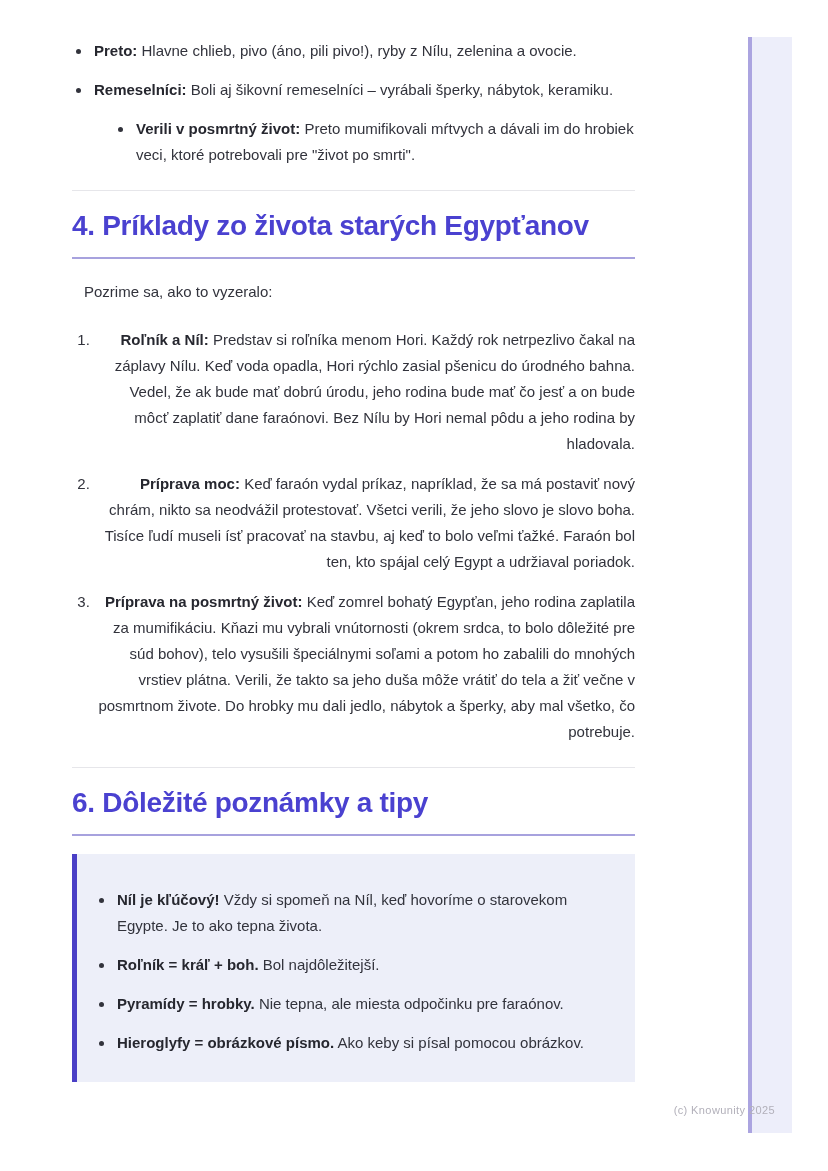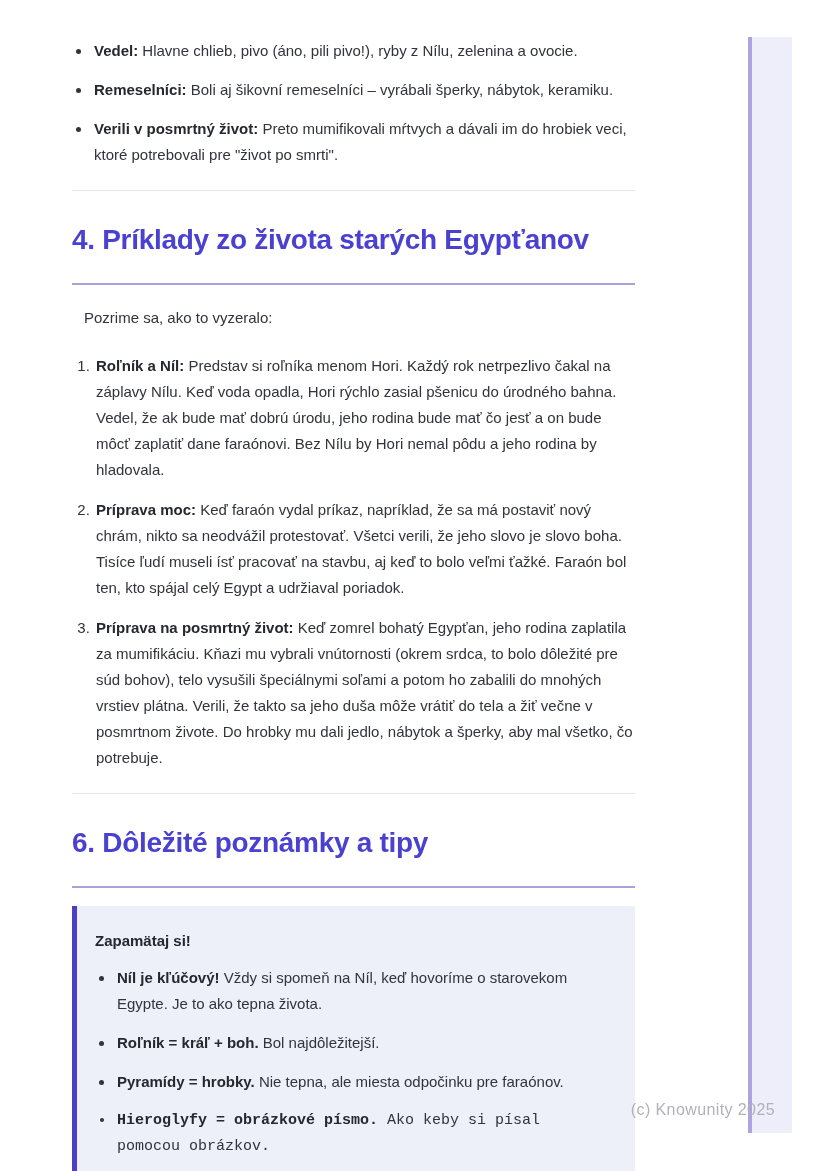--- a/index.html
+++ b/index.html
@@ -21,88 +21,89 @@
     font-size: 15px;
     line-height: 26px;
   }
   .lead { font-weight: 700; color: #26272f; }
   ul.bullet-list {
     margin: 0;
     padding-left: 20px;
     list-style: disc;
   }
   ul.bullet-list > li { margin-bottom: 13px; padding-left: 2px; }
-  ul.bullet-list > li:last-child { margin-bottom: 0; }
+  ul.bullet-list > li:last-child { margin-bottom: 0; margin-left: 42px; }
   hr.divider {
     border: none;
     border-top: 1px solid #e6e6ea;
     margin: 22px 0 0 0;
   }
   h2.section-heading {
-    margin: 33px 0 0 0;
+    margin: 19px 0 0 0;
     font-size: 28px;
     line-height: 32px;
     font-weight: 700;
     color: #4a41d0;
     letter-spacing: -0.3px;
-    padding-bottom: 27px;
+    padding-bottom: 15px;
     border-bottom: 2px solid #a7a2de;
   }
   p.section-intro { margin: 20px 0 0 12px; }
   ol.numbered-list {
     margin: 22px 0 0 0;
     padding-left: 22px;
+    text-align: right;
   }
   ol.numbered-list > li { margin-bottom: 14px; padding-left: 2px; }
   ol.numbered-list > li:last-child { margin-bottom: 0; }
   .callout {
     margin-top: 18px;
     background: #edeff9;
     border-left: 5px solid #4a3fc6;
     padding: 22px 24px 26px 18px;
     box-sizing: border-box;
   }
   .callout-title { font-weight: 700; color: #26272f; }
   .callout ul {
     margin: 11px 0 0 0;
     padding-left: 20px;
     list-style: disc;
   }
   .callout ul > li { margin-bottom: 13px; padding-left: 2px; }
-  .callout ul > li:last-child { margin-bottom: 0; font-family: Liberation Mono, monospace; }
+  .callout ul > li:last-child { margin-bottom: 0; }
   .side-strip {
     position: absolute;
     left: 748px;
     top: 37px;
     width: 44px;
     height: 1096px;
     background: #edeefa;
     border-left: 4px solid #aba4e0;
     box-sizing: border-box;
     z-index: 1;
   }
   .footer-copyright {
     position: absolute;
     top: 1103px;
     right: 53px;
-    font-size: 16px;
+    font-size: 11px;
     line-height: 14px;
     color: #b2b0ba;
     letter-spacing: 0.4px;
     z-index: 2;
   }
 </style>
 </head>
 <body>
 
 <div class="content">
 
   <ul class="bullet-list">
     <li>
-      <span class="lead">Vedel:</span>
+      <span class="lead">Preto:</span>
       <span>Hlavne chlieb, pivo (áno, pili pivo!), ryby z Nílu, zelenina a ovocie.</span>
     </li>
     <li>
       <span class="lead">Remeselníci:</span>
       <span>Boli aj šikovní remeselníci – vyrábali šperky, nábytok, keramiku.</span>
     </li>
     <li>
       <span class="lead">Verili v posmrtný život:</span>
       <span>Preto mumifikovali mŕtvych a dávali im do hrobiek veci, ktoré potrebovali pre "život po smrti".</span>
     </li>
@@ -127,21 +128,20 @@
       <span class="lead">Príprava na posmrtný život:</span>
       <span>Keď zomrel bohatý Egypťan, jeho rodina zaplatila za mumifikáciu. Kňazi mu vybrali vnútornosti (okrem srdca, to bolo dôležité pre súd bohov), telo vysušili špeciálnymi soľami a potom ho zabalili do mnohých vrstiev plátna. Verili, že takto sa jeho duša môže vrátiť do tela a žiť večne v posmrtnom živote. Do hrobky mu dali jedlo, nábytok a šperky, aby mal všetko, čo potrebuje.</span>
     </li>
   </ol>
 
   <hr class="divider">
 
   <h2 class="section-heading">6. Dôležité poznámky a tipy</h2>
 
   <div class="callout">
-    <div class="callout-title">Zapamätaj si!</div>
     <ul>
       <li>
         <span class="lead">Níl je kľúčový!</span>
         <span>Vždy si spomeň na Níl, keď hovoríme o starovekom Egypte. Je to ako tepna života.</span>
       </li>
       <li>
         <span class="lead">Roľník = kráľ + boh.</span>
         <span>Bol najdôležitejší.</span>
       </li>
       <li>

